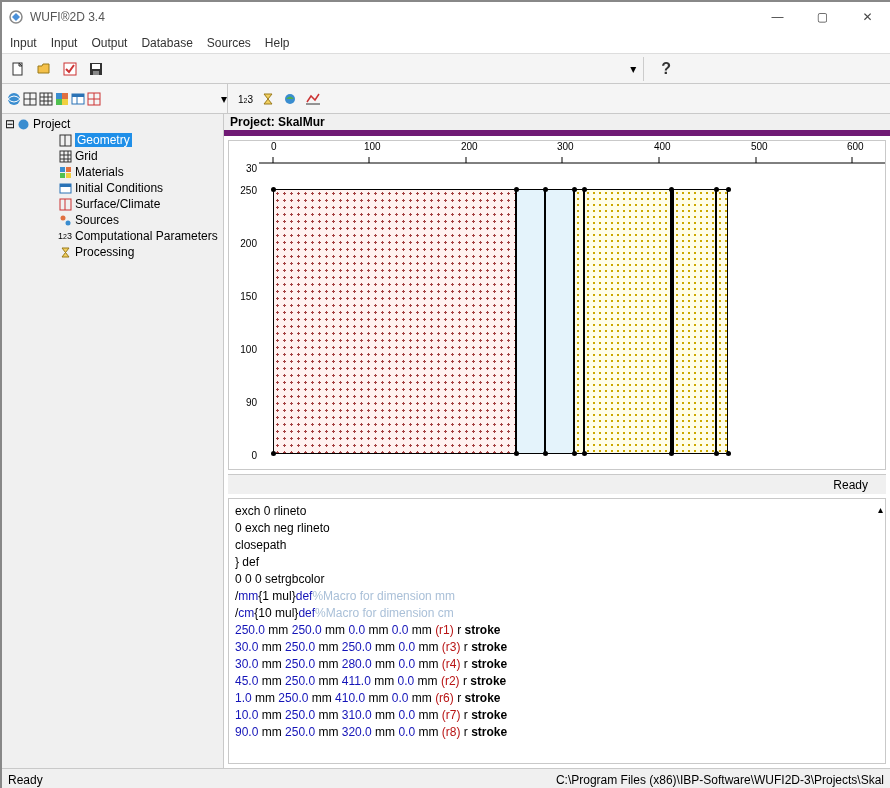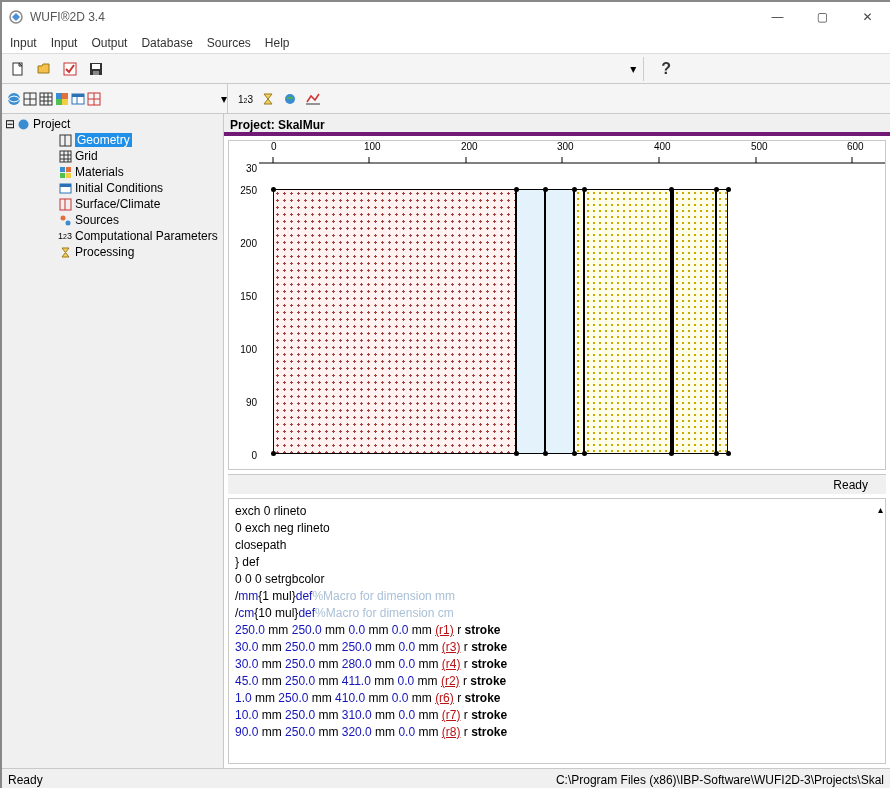--- a/index.html
+++ b/index.html
@@ -15,37 +15,37 @@
 .toolbar .btn { width:24px; height:24px; display:flex; align-items:center; justify-content:center; border:1px solid transparent; margin-right:2px;}
 .toolbar .drop { width:12px; text-align:center; }
 .main { display:flex; height: calc(788px - 30px - 22px - 30px - 30px - 22px); }
 .sidebar { width:222px; background:#f0f0f0; border-right:1px solid #c9c9c9; padding-top:2px; }
 .tree { font-size:11.5px; }
 .tree .row { display:flex; align-items:center; height:16px; padding-left:2px;}
 .tree .indent1 { padding-left: 56px; }
 .tree .icon { width:14px; height:14px; margin-right:3px; display:inline-flex; align-items:center; justify-content:center;}
 .tree .sel { background:#1f8fe8; color:#fff; padding:0 2px;}
 .content { flex:1; display:flex; flex-direction:column; background:#fff;}
-.proj-hdr { height:22px; background:#f0f0f0; border-bottom:4px solid #701a75; display:flex; align-items:flex-end; padding-left:6px; font-weight:bold;}
+.proj-hdr { height:22px; background:#f0f0f0; border-bottom:6px solid #701a75; display:flex; align-items:center; padding-left:6px; font-weight:bold;}
 .canvas-area { height: 330px; border:1px solid #c9c9c9; margin:4px; background:#fff; position:relative; overflow:hidden;}
 .ruler-h { position:absolute; top:0; left:30px; right:0; height:24px; }
 .ruler-h .tick { position:absolute; top:0; font-size:10px; }
 .ruler-v { position:absolute; top:24px; left:0; width:30px; bottom:16px; }
 .ruler-v .tick { position:absolute; right:2px; font-size:10px; text-align:right; width:28px;}
 .geom { position:absolute; left:40px; top:30px; right:10px; bottom:4px;}
 .seg { position:absolute; top:0; bottom:0; border:1px solid #000;}
 .dot { position:absolute; width:5px; height:5px; background:#000; border-radius:50%;}
 .ready-line { height:20px; background:#f0f0f0; border-top:1px solid #c9c9c9; text-align:right; padding-right:18px; display:flex; align-items:center; justify-content:flex-end; margin:0 4px 4px 4px;}
 .code-area { flex:1; margin:0 4px 4px 4px; border:1px solid #c9c9c9; padding:4px 6px; font-family:"Courier New",monospace; font-size:12px; line-height:17px; overflow:auto; position:relative; background:#fff;}
 .code-area .scroll-up { position:absolute; right:2px; top:2px; font-size:10px;}
 .statusbar { height:22px; background:#f0f0f0; border-top:1px solid #c9c9c9; display:flex; align-items:center; padding:0 6px;}
 .statusbar .left { flex:1; }
 svg { display:block; }
 .c-blue { color:#1414b8; }
-.c-red  { color:#b81414;text-decoration:underline; }
+.c-red  { color:#b81414; }
 .c-gray { color:#aac0d8; }
 .pat-red { background-image: radial-gradient(circle, #a34040 1.2px, transparent 1.3px); background-size:7px 7px; background-color:#fff2f0;}
 .pat-blue { background-color:#e4f3fb; }
 .pat-yellow { background-image: radial-gradient(circle, #cca800 1px, transparent 1.1px); background-size:6px 6px; background-color:#fffee8;}
 .toolbar2 { height:30px; border-bottom:1px solid #c9c9c9; display:flex; align-items:center; padding:0 4px; background:#f5f5f5;}
 .tool2-left { width:222px; display:flex; align-items:center; border-right:1px solid #c9c9c9; height:100%;}
 .tool2-right { display:flex; align-items:center; padding-left:10px; gap:8px;}
 .help-q { font-size:16px; font-weight:bold; padding:0 8px; color:#333;}
 </style>
 </head>

